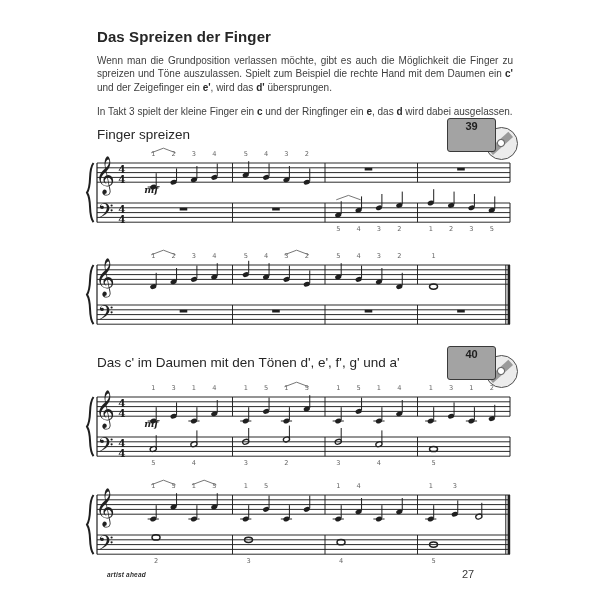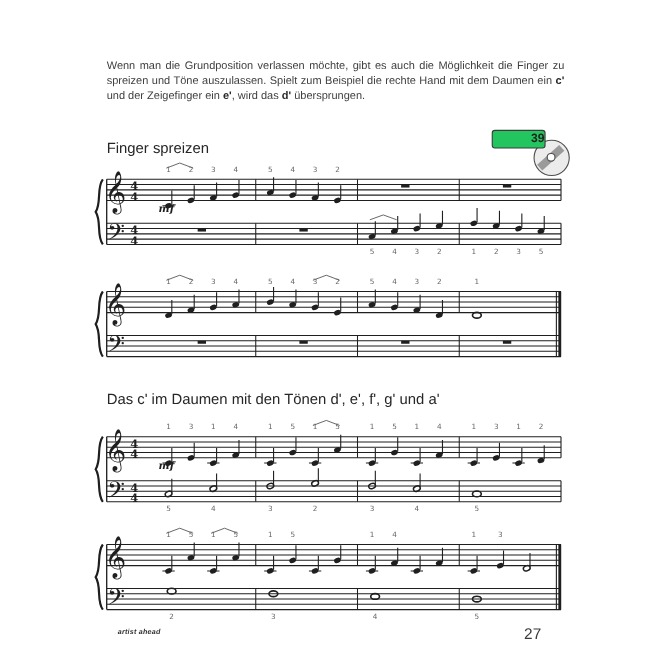--- a/index.html
+++ b/index.html
@@ -20,34 +20,36 @@
   .sysC{top:377px;}
   .sysD{top:475px;}
   .cd-badge{position:absolute;width:74px;height:44px;}
   .badge1{left:447px;top:118px;}
   .badge2{left:447px;top:346px;}
   .cd-disc{position:absolute;left:38px;top:9px;width:33px;height:33px;box-sizing:border-box;
         border:1.6px solid #4f4f4f;border-radius:50%;background:#ececec;overflow:hidden;}
   .cd-bar{position:absolute;left:1px;top:11.5px;width:27px;height:6.5px;background:#9a9a9a;transform:rotate(-42deg);}
   .cd-hole{position:absolute;left:11px;top:11px;width:7.5px;height:7.5px;box-sizing:border-box;
         background:#ffffff;border:1.5px solid #4f4f4f;border-radius:50%;}
-  .cd-num{position:absolute;left:0;top:0;width:49px;height:17px;box-sizing:border-box;background:#22c55e;
+  .cd-num{position:absolute;left:0;top:0;width:49px;height:34px;box-sizing:border-box;background:#a3a3a3;
         border:1.6px solid #3a3a3a;border-radius:3px;font-size:11px;line-height:14px;font-weight:700;
-        text-align:right;color:#1f1f1f;}
+        text-align:center;color:#1f1f1f;}
   .footer-logo{position:absolute;left:107px;top:571px;font-size:6.5px;font-weight:700;font-style:italic;
         color:#303030;letter-spacing:.2px;}
-  .page-num{position:absolute;left:462px;top:568px;width:30px;text-align:right;font-size:14px;color:#3a3a3a;}
+  .page-num{position:absolute;left:462px;top:568px;width:30px;font-size:11px;color:#3a3a3a;}
 </style>
 </head>
 <body>
 
 <div class="page">
 
+  <h1 class="title">Das Spreizen der Finger</h1>
 
   <p class="bodytext p1"><span>Wenn man die Grundposition verlassen möchte, gibt es auch die Möglichkeit die Finger zu spreizen und Töne auszulassen. Spielt zum Beispiel die rechte Hand mit dem Daumen ein </span><span class="b">c'</span><span> und der Zeigefinger ein </span><span class="b">e'</span><span>, wird das </span><span class="b">d'</span><span> übersprungen.</span></p>
+  <p class="bodytext p2"><span>In Takt 3 spielt der kleine Finger ein </span><span class="b">c</span><span> und der Ringfinger ein </span><span class="b">e</span><span>, das </span><span class="b">d</span><span> wird dabei ausgelassen.</span></p>
 
   <h2 class="sec sec1">Finger spreizen</h2>
 
   <div class="cd-badge badge1">
     <div class="cd-disc">
       <div class="cd-bar"></div>
       <div class="cd-hole"></div>
     </div>
     <div class="cd-num">39</div>
   </div>
@@ -200,20 +202,27 @@
       <line x1="241" y1="60" x2="241" y2="79.2" stroke="#1f1f1f" stroke-width="0.95"></line>
       <rect x="280.675" y="64.8" width="7.6" height="2.7" fill="#1f1f1f"></rect>
       <line x1="333.5" y1="60" x2="333.5" y2="79.2" stroke="#1f1f1f" stroke-width="0.95"></line>
       <rect x="373.175" y="64.8" width="7.6" height="2.7" fill="#1f1f1f"></rect>
       <line x1="421.8" y1="20" x2="421.8" y2="79.2" stroke="#1f1f1f" stroke-width="1"></line>
       <rect x="423.6" y="20" width="2.6" height="59.2" fill="#1f1f1f"></rect>
     </svg>
 
   <h2 class="sec sec2">Das c' im Daumen mit den Tönen d', e', f', g' und a'</h2>
 
+  <div class="cd-badge badge2">
+    <div class="cd-disc">
+      <div class="cd-bar"></div>
+      <div class="cd-hole"></div>
+    </div>
+    <div class="cd-num">40</div>
+  </div>
 
   <svg class="sys sysC" viewBox="0 0 430 96">
       <line x1="13" y1="20" x2="426" y2="20" stroke="#1f1f1f" stroke-width="0.95"></line>
       <line x1="13" y1="24.8" x2="426" y2="24.8" stroke="#1f1f1f" stroke-width="0.95"></line>
       <line x1="13" y1="29.6" x2="426" y2="29.6" stroke="#1f1f1f" stroke-width="0.95"></line>
       <line x1="13" y1="34.4" x2="426" y2="34.4" stroke="#1f1f1f" stroke-width="0.95"></line>
       <line x1="13" y1="39.2" x2="426" y2="39.2" stroke="#1f1f1f" stroke-width="0.95"></line>
       <line x1="13" y1="60" x2="426" y2="60" stroke="#1f1f1f" stroke-width="0.95"></line>
       <line x1="13" y1="64.8" x2="426" y2="64.8" stroke="#1f1f1f" stroke-width="0.95"></line>
       <line x1="13" y1="69.6" x2="426" y2="69.6" stroke="#1f1f1f" stroke-width="0.95"></line>

